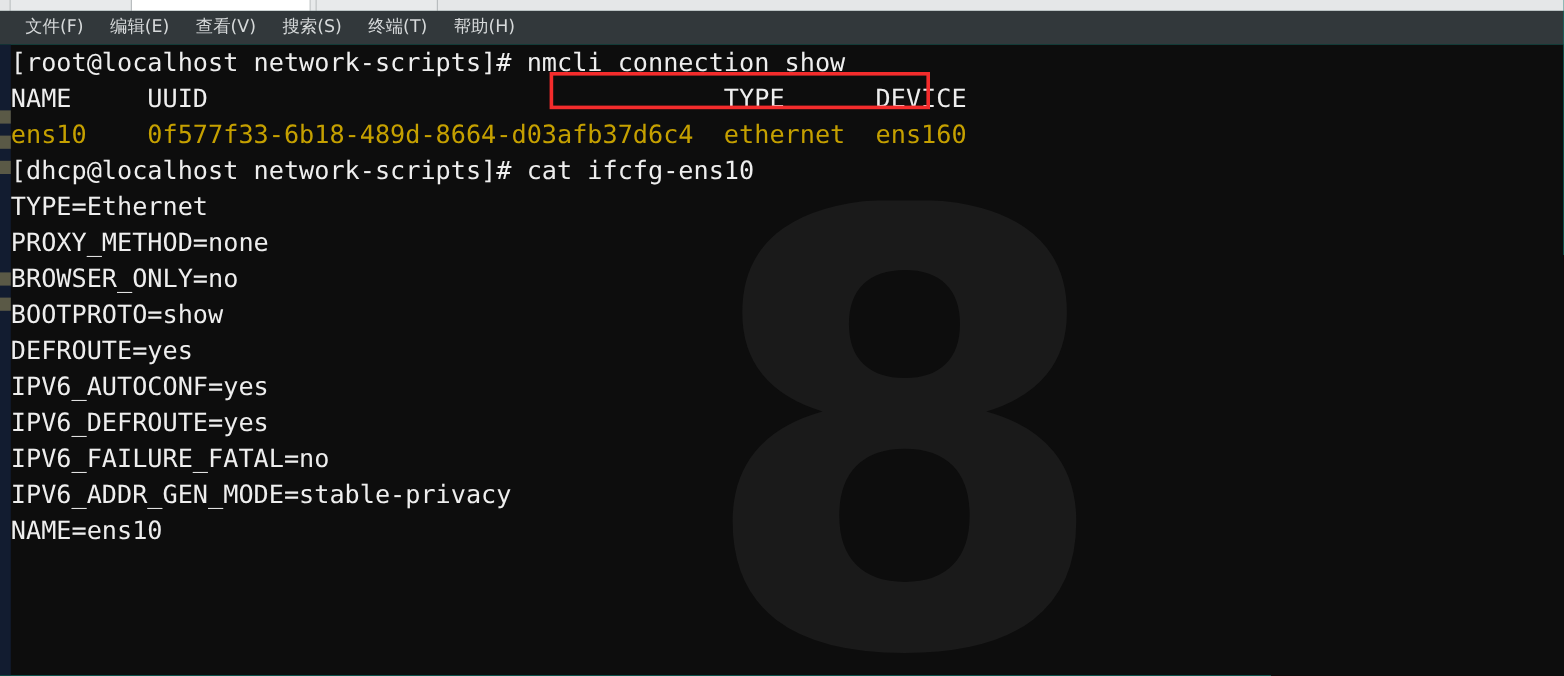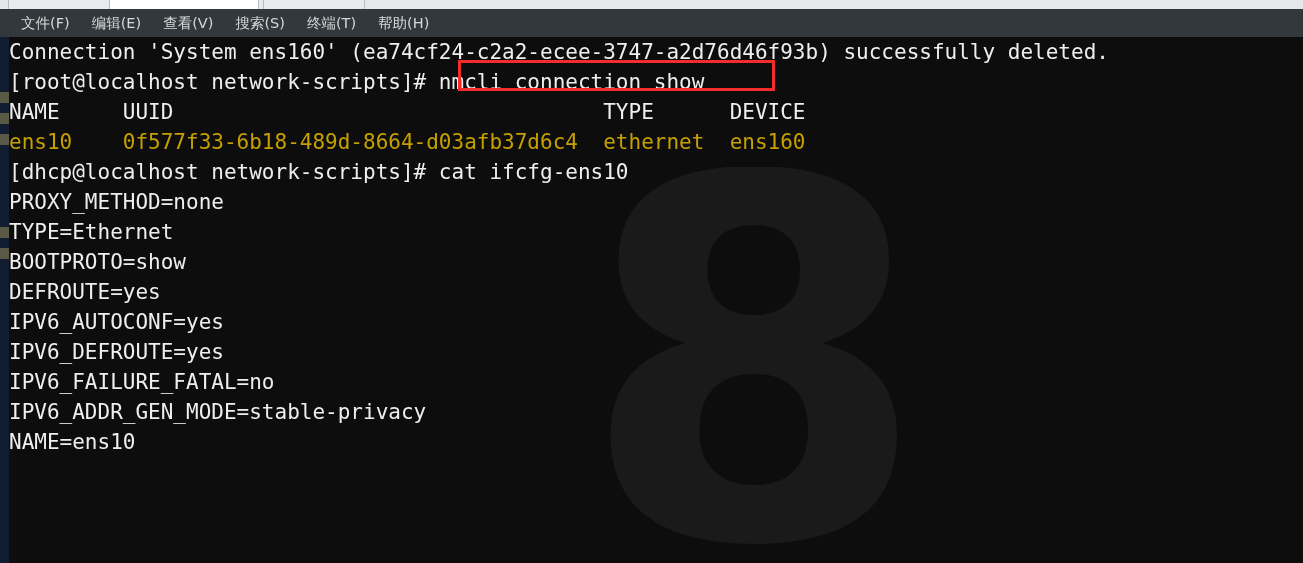--- a/index.html
+++ b/index.html
@@ -171,27 +171,27 @@
 
     <div class="leftdock">
       <div class="dicon" style="top:55px"></div>
       <div class="dicon" style="top:76px"></div>
       <div class="dicon" style="top:97px"></div>
       <div class="dicon" style="top:190px"></div>
       <div class="dicon" style="top:211px"></div>
     </div>
 
     <div class="screenlines" id="screenlines">
-        <div class="line c-white">Connection 'System ens160' (ea74cf24-c2a2-ecee-3747-a2d76d46f93b) successfully deleted.</div>
         <div class="line c-white">[root@localhost network-scripts]# nmcli connection show</div>
         <div class="line c-white">NAME     UUID                                  TYPE      DEVICE</div>
         <div class="line c-yellow">ens10    0f577f33-6b18-489d-8664-d03afb37d6c4  ethernet  ens160</div>
         <div class="line c-white">[dhcp@localhost network-scripts]# cat ifcfg-ens10</div>
+        <div class="line c-white">TYPE=Ethernet</div>
         <div class="line c-white">PROXY_METHOD=none</div>
-        <div class="line c-white">TYPE=Ethernet</div>
+        <div class="line c-white">BROWSER_ONLY=no</div>
         <div class="line c-white">BOOTPROTO=show</div>
         <div class="line c-white">DEFROUTE=yes</div>
         <div class="line c-white">IPV6_AUTOCONF=yes</div>
         <div class="line c-white">IPV6_DEFROUTE=yes</div>
         <div class="line c-white">IPV6_FAILURE_FATAL=no</div>
         <div class="line c-white">IPV6_ADDR_GEN_MODE=stable-privacy</div>
         <div class="line c-white">NAME=ens10</div>
       </div>
 
     <div class="redbox"></div>

